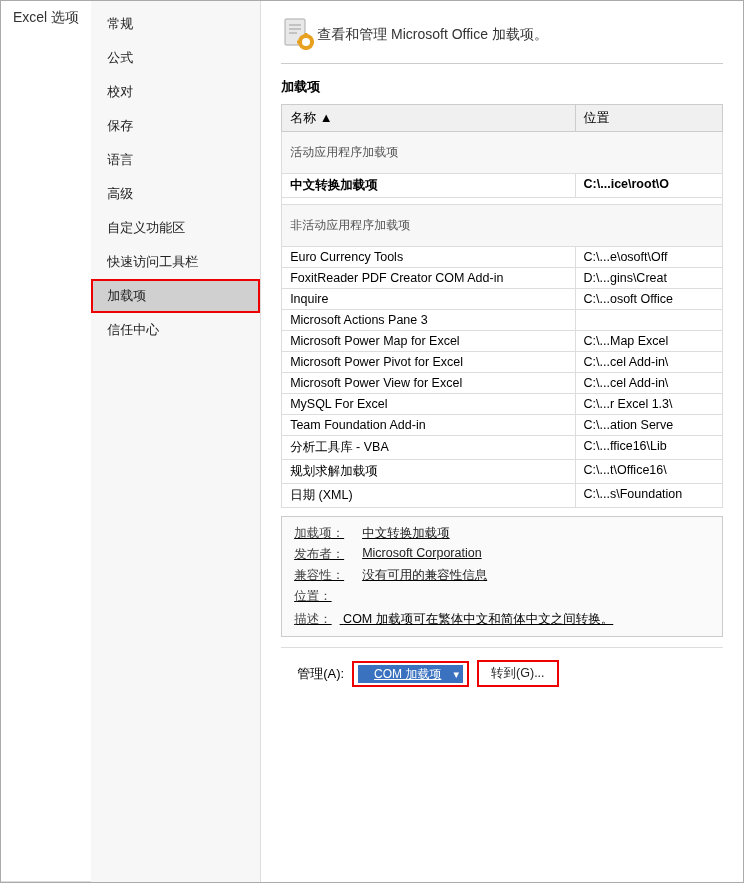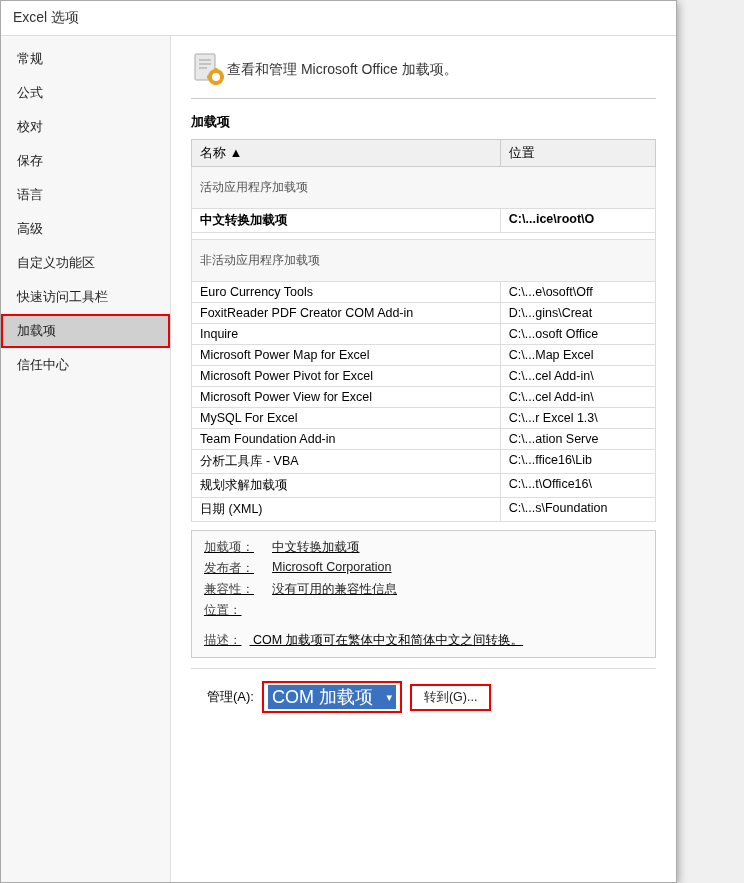--- a/index.html
+++ b/index.html
@@ -3,27 +3,27 @@
   <meta charset="utf-8">
   <style>
     * { box-sizing: border-box; margin: 0; padding: 0; }
     body {
       font-family: "Microsoft YaHei", "SimSun", sans-serif;
       font-size: 13px;
       background: #f0f0f0;
       color: #000;
     }
     .dialog {
-      width: 677px;
+      width: 744px;
       min-height: 883px;
       background: #fca5a5;
       border: 1px solid #aaa;
       box-shadow: 2px 2px 8px rgba(0,0,0,0.3);
       display: flex;
-      flex-direction: column;
+      flex-direction: row;
     }
     .dialog-titlebar {
       background: #fff;
       padding: 8px 12px;
       font-size: 14px;
       font-weight: normal;
       border-bottom: 1px solid #ddd;
       color: #333;
     }
     .dialog-body {
@@ -127,21 +127,21 @@
     .info-label {
       min-width: 60px;
       color: #444;
       margin-right: 8px;
     }
     .info-value {
       color: #222;
       word-break: break-all;
     }
     .info-desc {
-      margin-top: 13px;
+      margin-top: 6px;
       font-size: 12.5px;
     }
     
     .bottom-bar {
       display: flex;
       align-items: center;
       padding: 12px 16px;
       border-top: 1px solid #ddd;
       background: #fff;
       margin-top: 10px;
@@ -155,27 +155,28 @@
       align-items: center;
       border: 2px solid #e00;
       padding: 2px 4px;
       background: #fff;
       margin-right: 8px;
     }
     .manage-select select {
       border: none;
       background: #3a72c0;
       color: #fff;
-      font-size: 18px;
-      padding: 2px 4px;
+      font-size: 12px;
+      padding: 2px 16px;
       outline: none;
       cursor: pointer;
       appearance: none;
       -webkit-appearance: none;
       padding-right: 20px;
+      text-decoration: underline;
     }
     .select-wrapper {
       position: relative;
       display: inline-block;
     }
     .select-wrapper::after {
       content: "▾";
       position: absolute;
       right: 4px;
       top: 50%;
@@ -277,20 +278,24 @@
             </tr>
             <tr class="inactive-row">
               <td>FoxitReader PDF Creator COM Add-in</td>
               <td>D:\...gins\Creat</td>
             </tr>
             <tr class="inactive-row">
               <td>Inquire</td>
               <td>C:\...osoft Office</td>
             </tr>
             <tr class="inactive-row">
+              <td>Microsoft Actions Pane 3</td>
+              <td></td>
+            </tr>
+            <tr class="inactive-row">
               <td>Microsoft Power Map for Excel</td>
               <td>C:\...Map Excel</td>
             </tr>
             <tr class="inactive-row">
               <td>Microsoft Power Pivot for Excel</td>
               <td>C:\...cel Add-in\</td>
             </tr>
             <tr class="inactive-row">
               <td>Microsoft Power View for Excel</td>
               <td>C:\...cel Add-in\</td>

